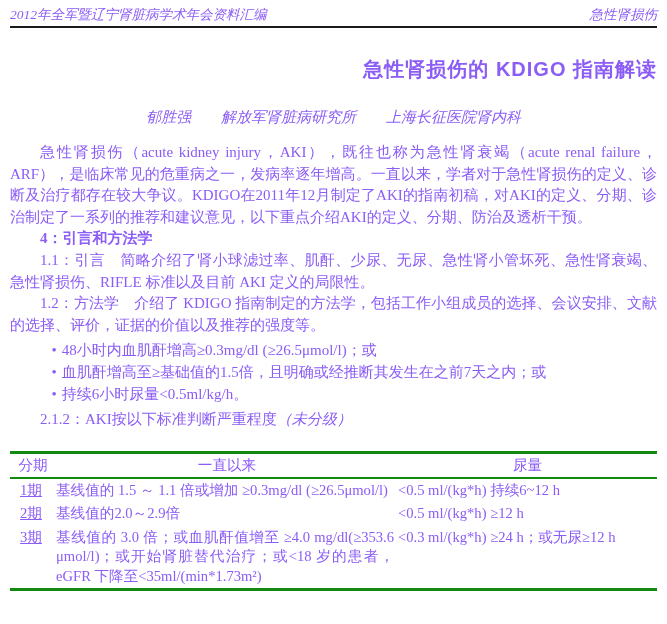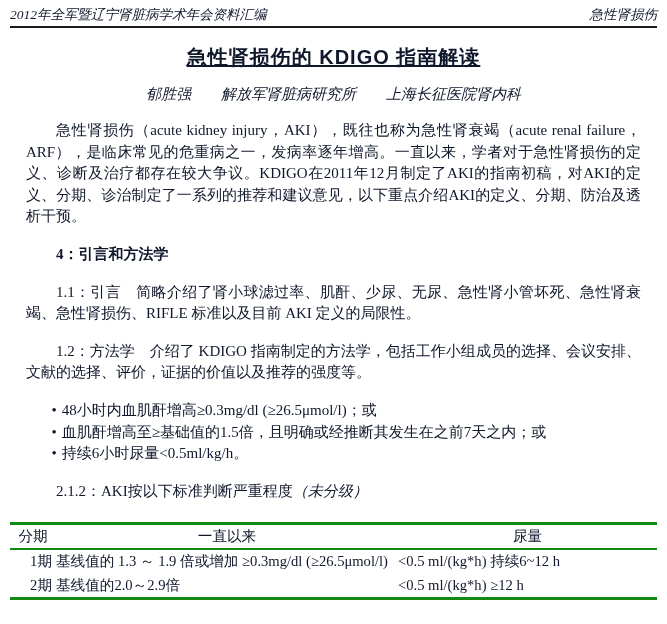--- a/index.html
+++ b/index.html
@@ -3,58 +3,57 @@
 <meta charset="utf-8">
 <style>
   :root { --green: #128a12; }
   * { box-sizing: border-box; }
   html, body { margin: 0; padding: 0; background: #ffffff; }
   .page {
     position: relative;
     width: 667px;
     height: 624px;
     background: #fff;
-    color: #0f172a;
+    color: #8b5cf6;
     padding: 6px 10px 0 10px;
     overflow: hidden;
     font-family: "Liberation Serif", "DejaVu Serif", serif;
   }
   
   .header-bar {
     display: flex;
     justify-content: space-between;
     align-items: flex-end;
     font-size: 13.5px;
     font-style: italic;
     border-bottom: 2px solid #1a1a1a;
     padding-bottom: 2px;
   }
   
   .doc-title {
-    margin-top: 16px;
-    text-align: center;
+    margin-top: 28px;
+    text-align: right;
     font-family: "Liberation Sans", "DejaVu Sans", sans-serif;
     font-weight: bold;
     font-size: 20px;
     letter-spacing: 1px;
-    text-decoration: underline;
   }
   .byline {
-    margin-top: 14px;
+    margin-top: 25px;
     text-align: center;
     font-size: 15px;
     font-style: italic;
   }
   
   .body-text {
     margin-top: 15px;
     font-size: 15px;
     line-height: 21.6px;
   }
-  .body-text p { margin: 16px; text-align: justify; }
+  .body-text p { margin: 0; text-align: justify; }
   .indent { text-indent: 2em; }
   .bold { font-weight: bold; }
   .note-italic { font-style: italic; }
   ul.defs { list-style: none; margin: 4px; padding: 0 0 0 2.5em; }
   ul.defs li { text-align: justify; }
   .blt { display: inline-block; margin-right: 5px; }
   
   table.staging {
     width: 647px;
     margin-top: 20px;
@@ -69,21 +68,21 @@
     text-align: center;
     padding: 2px 0 3px 0;
     border-bottom: 2px solid var(--green);
     line-height: 18px;
   }
   table.staging td {
     vertical-align: top;
     padding: 2px 4px 2px 0;
     line-height: 19.5px;
   }
-  td.cell-stage { text-align: right; padding-right: 0; }
+  td.cell-stage { text-align: center; padding-right: 0; text-decoration: underline; }
   td.cell-scr { text-align: justify; }
   td.cell-urine { padding-left: 4px; }
 </style>
 </head>
 <body>
 
 <div class="page">
 
   <div class="header-bar">
     <span>2012年全军暨辽宁肾脏病学术年会资料汇编</span>
@@ -123,25 +122,30 @@
       <thead>
         <tr>
           <th>分期</th>
           <th>一直以来</th>
           <th>尿量</th>
         </tr>
       </thead>
       <tbody>
         <tr>
           <td class="cell-stage">1期</td>
-          <td class="cell-scr">基线值的 1.3 ～ 1.9 倍或增加 ≥0.3mg/dl (≥26.5μmol/l)</td>
+          <td class="cell-scr">基线值的 1.5 ～ 1.1 倍或增加 ≥0.3mg/dl (≥26.5μmol/l)</td>
           <td class="cell-urine">&lt;0.5 ml/(kg*h) 持续6~12 h</td>
         </tr>
         <tr>
           <td class="cell-stage">2期</td>
           <td class="cell-scr">基线值的2.0～2.9倍</td>
           <td class="cell-urine">&lt;0.5 ml/(kg*h) ≥12 h</td>
+        </tr>
+        <tr>
+          <td class="cell-stage">3期</td>
+          <td class="cell-scr">基线值的 3.0 倍；或血肌酐值增至 ≥4.0 mg/dl(≥353.6 μmol/l)；或开始肾脏替代治疗；或&lt;18 岁的患者，eGFR 下降至&lt;35ml/(min*1.73m²)</td>
+          <td class="cell-urine">&lt;0.3 ml/(kg*h) ≥24 h；或无尿≥12 h</td>
         </tr>
       </tbody>
     </table>
 
   </div>
 </div>
 
 </body></html>

